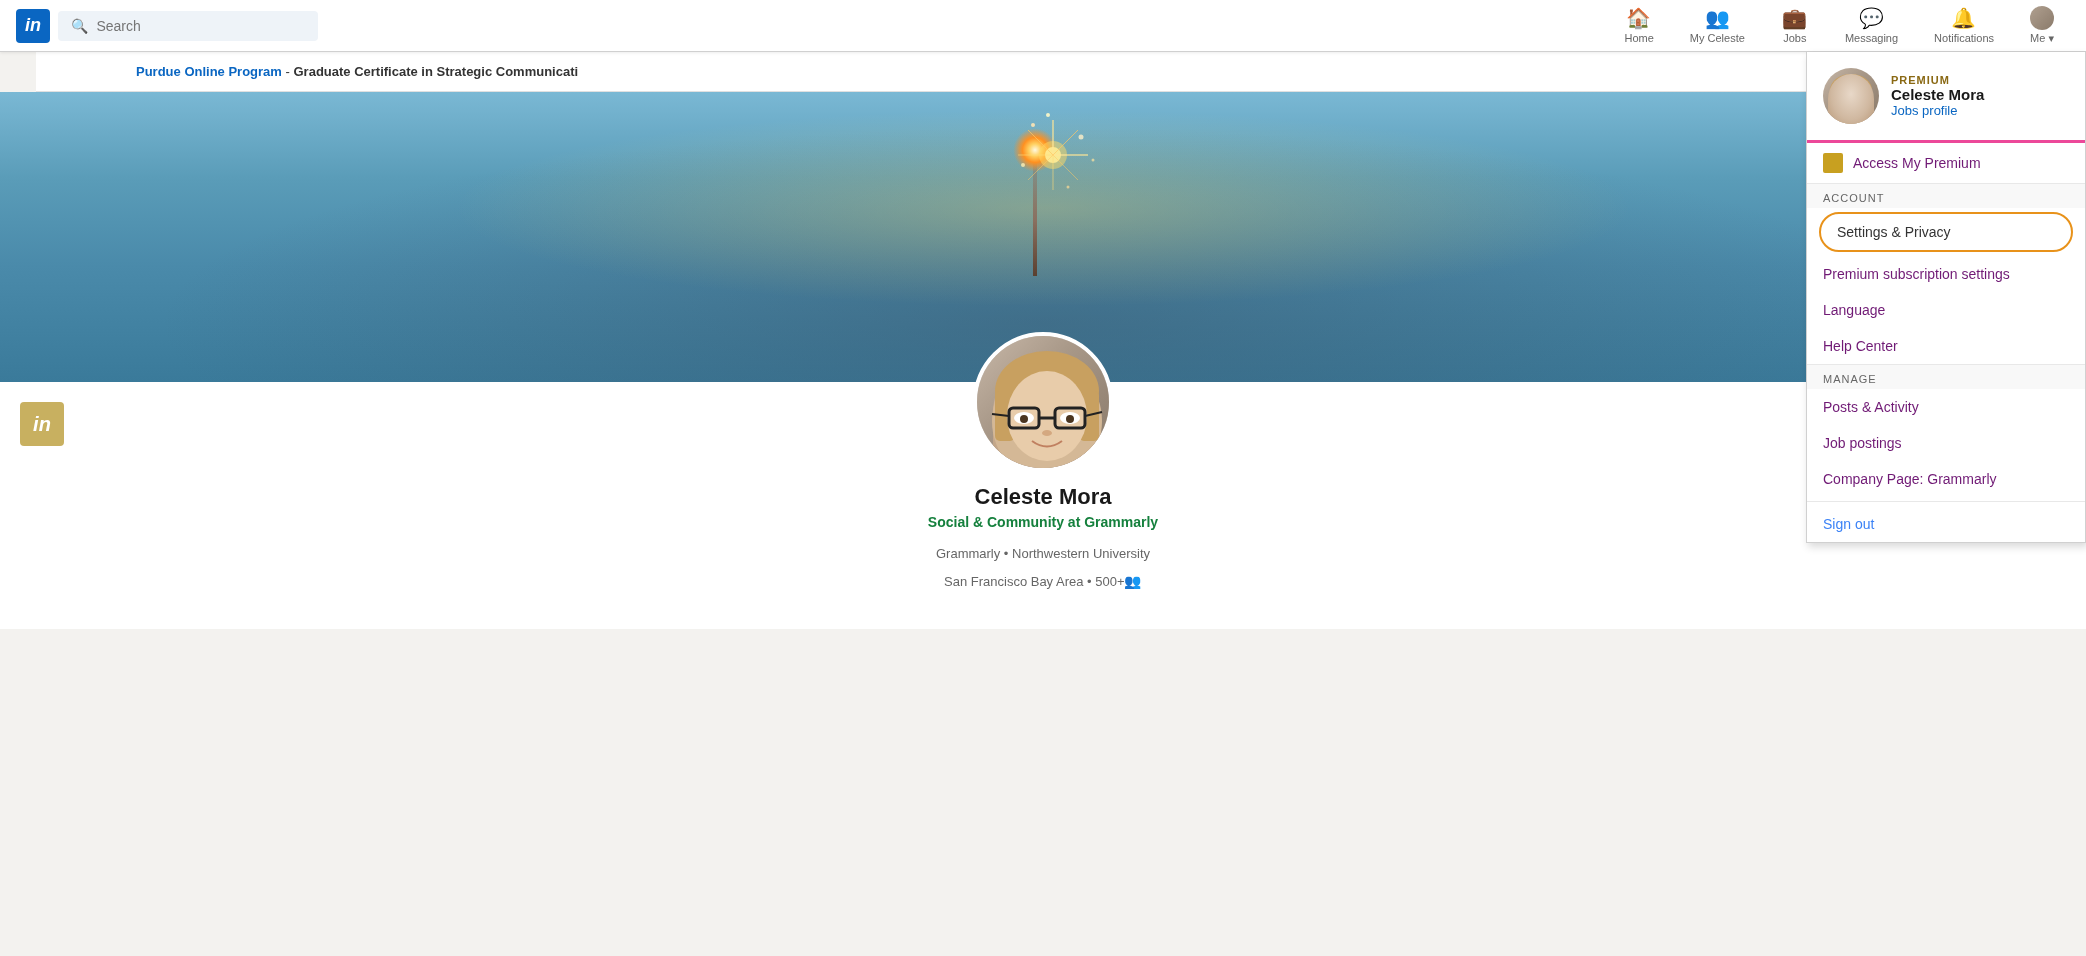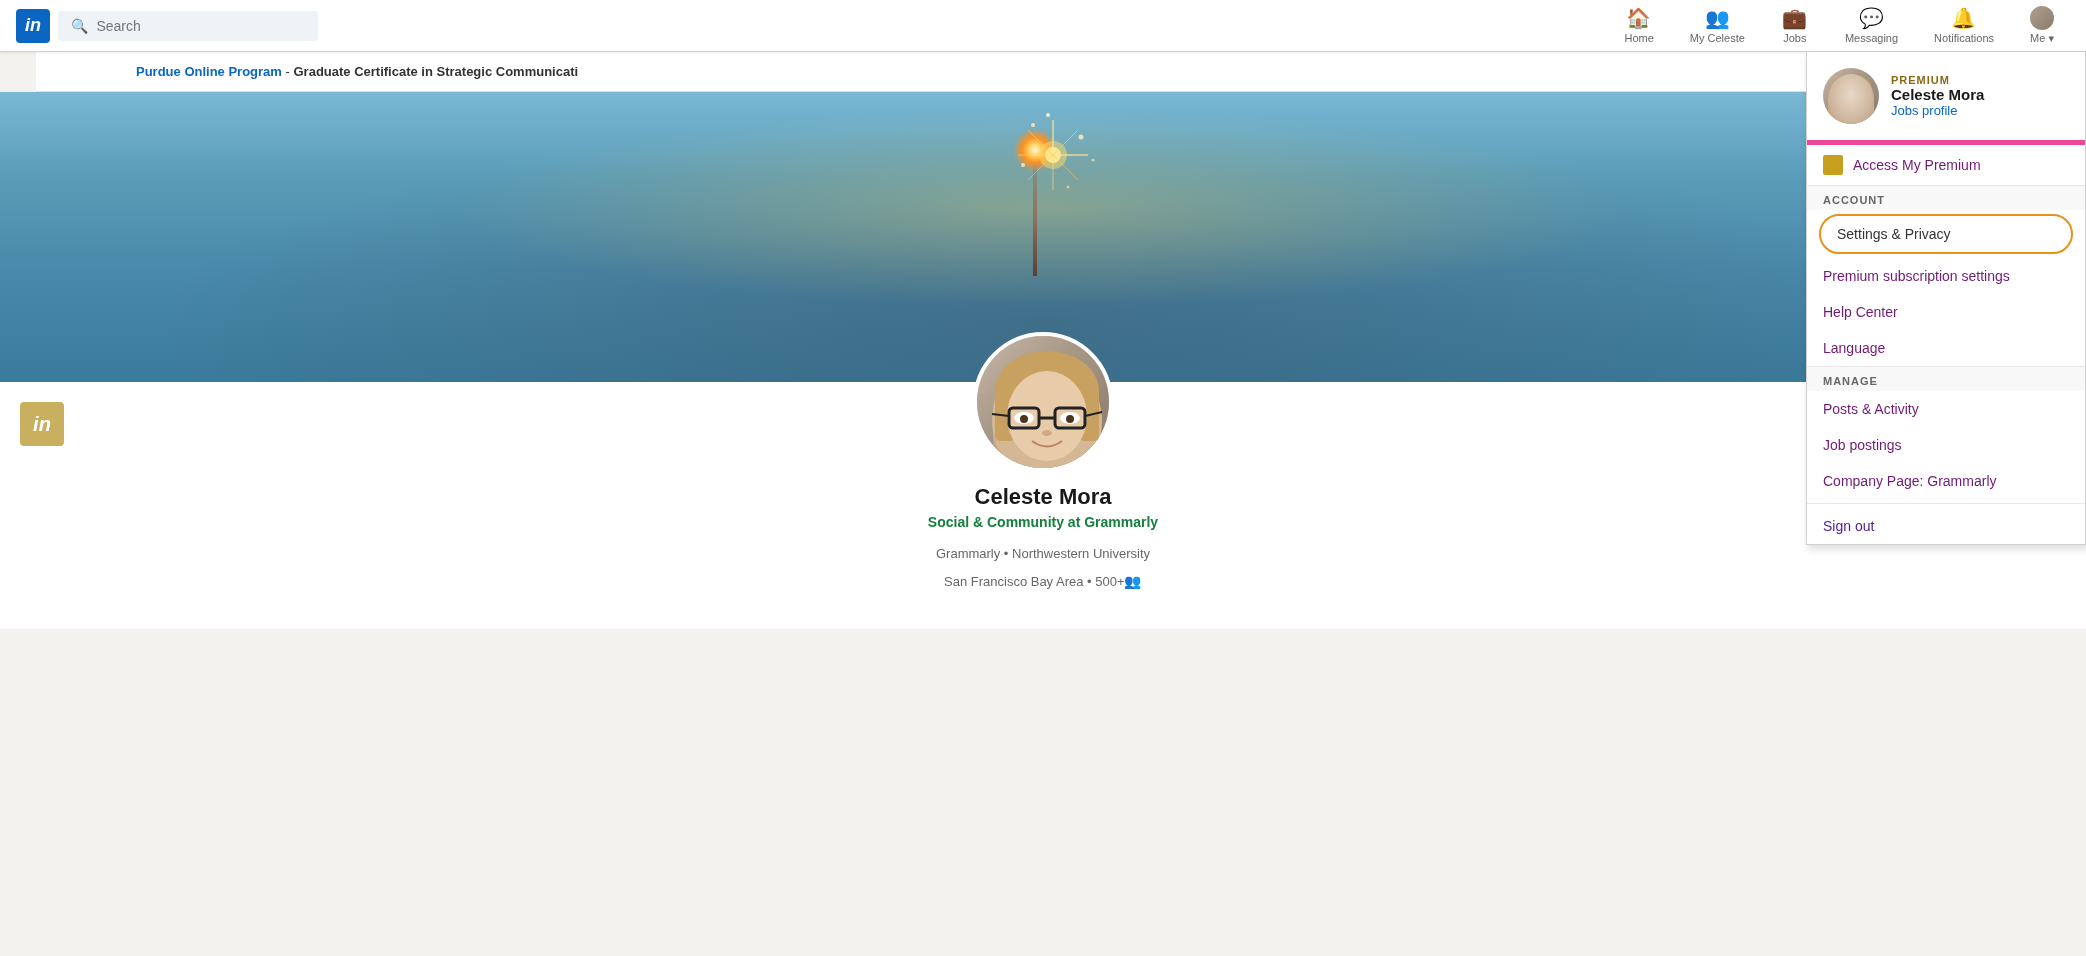--- a/index.html
+++ b/index.html
@@ -248,21 +248,21 @@
       border: 1px solid #d0d0d0;
       border-top: none;
       box-shadow: 2px 4px 8px rgba(0,0,0,0.15);
       z-index: 200;
     }
     .dropdown-user-section {
       display: flex;
       align-items: center;
       padding: 16px;
       gap: 12px;
-      border-bottom: 5px solid #ec4899;
+      border-bottom: 3px solid #ec4899;
     }
     .dropdown-avatar {
       width: 56px; height: 56px;
       border-radius: 50%;
       background: linear-gradient(135deg, #c8b8a8 0%, #a89888 40%, #887868 100%);
       flex-shrink: 0;
       position: relative;
       overflow: hidden;
     }
     .dropdown-avatar::before {
@@ -307,21 +307,21 @@
     .dropdown-premium-icon {
       width: 20px; height: 20px;
       background: #c8a020;
       border-radius: 2px;
       flex-shrink: 0;
     }
 
     .dropdown-section-header {
       padding: 8px 16px 4px;
       font-size: 11px;
-      font-weight: 700;
+      font-weight: 400;
       color: #666;
       letter-spacing: 1px;
       text-transform: uppercase;
       background: #f8f8f8;
       border-top: 1px solid #e8e8e8;
     }
 
     .settings-privacy-item {
       display: flex;
       align-items: center;
@@ -338,21 +338,21 @@
     .dropdown-divider {
       height: 1px;
       background: #e8e8e8;
       margin: 4px 0;
     }
 
     .sign-out-item {
       display: flex;
       padding: 10px 16px;
       font-size: 14px;
-      color: #4c1d95;
+      color: #3b82f6;
       cursor: pointer;
     }
   </style>
 </head>
 <body>
 
 <nav class="navbar">
   <div class="navbar-logo">in</div>
   <div class="navbar-search">
     <span class="search-icon-svg">🔍</span>
@@ -508,25 +508,25 @@
 
   <div class="settings-privacy-item">
     <span>Settings &amp; Privacy</span>
   </div>
 
   <div class="dropdown-item">
     <span>Premium subscription settings</span>
   </div>
 
   <div class="dropdown-item">
+    <span>Language</span>
+  </div>
+
+  <div class="dropdown-item">
     <span>Help Center</span>
-  </div>
-
-  <div class="dropdown-item">
-    <span>Language</span>
   </div>
 
   <div class="dropdown-section-header">MANAGE</div>
 
   <div class="dropdown-item">
     <span>Posts &amp; Activity</span>
   </div>
 
   <div class="dropdown-item">
     <span>Job postings</span>

